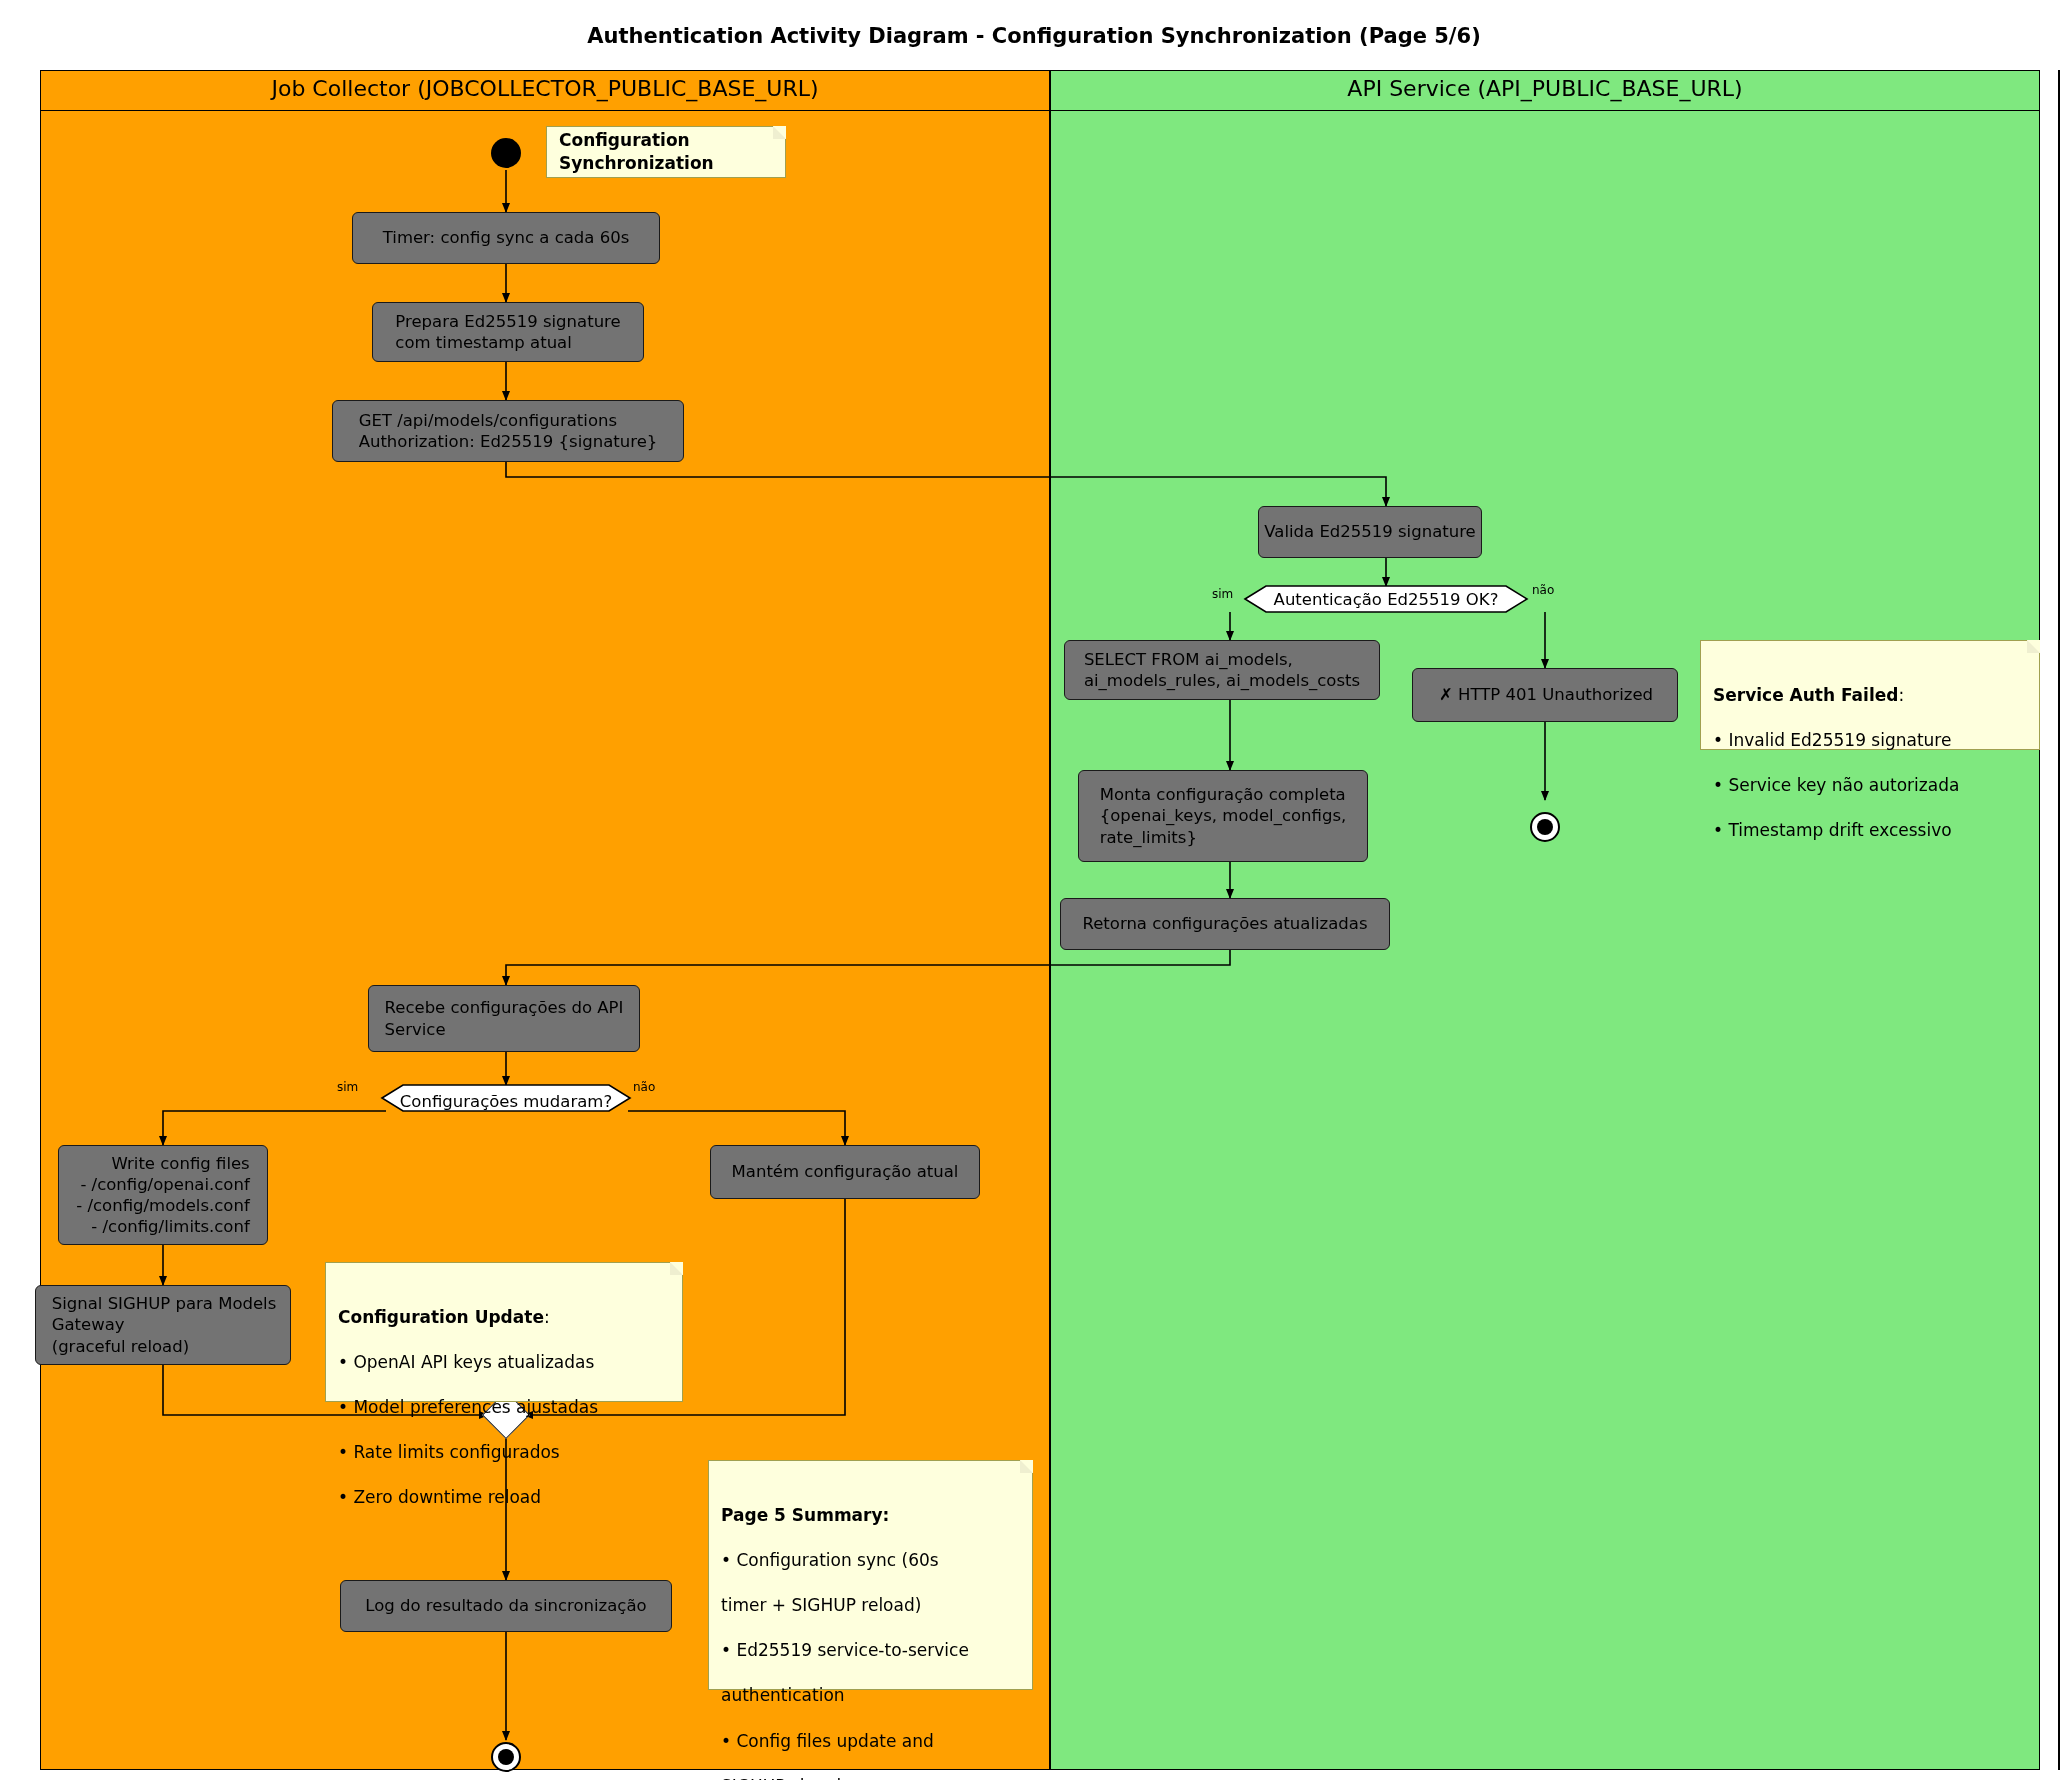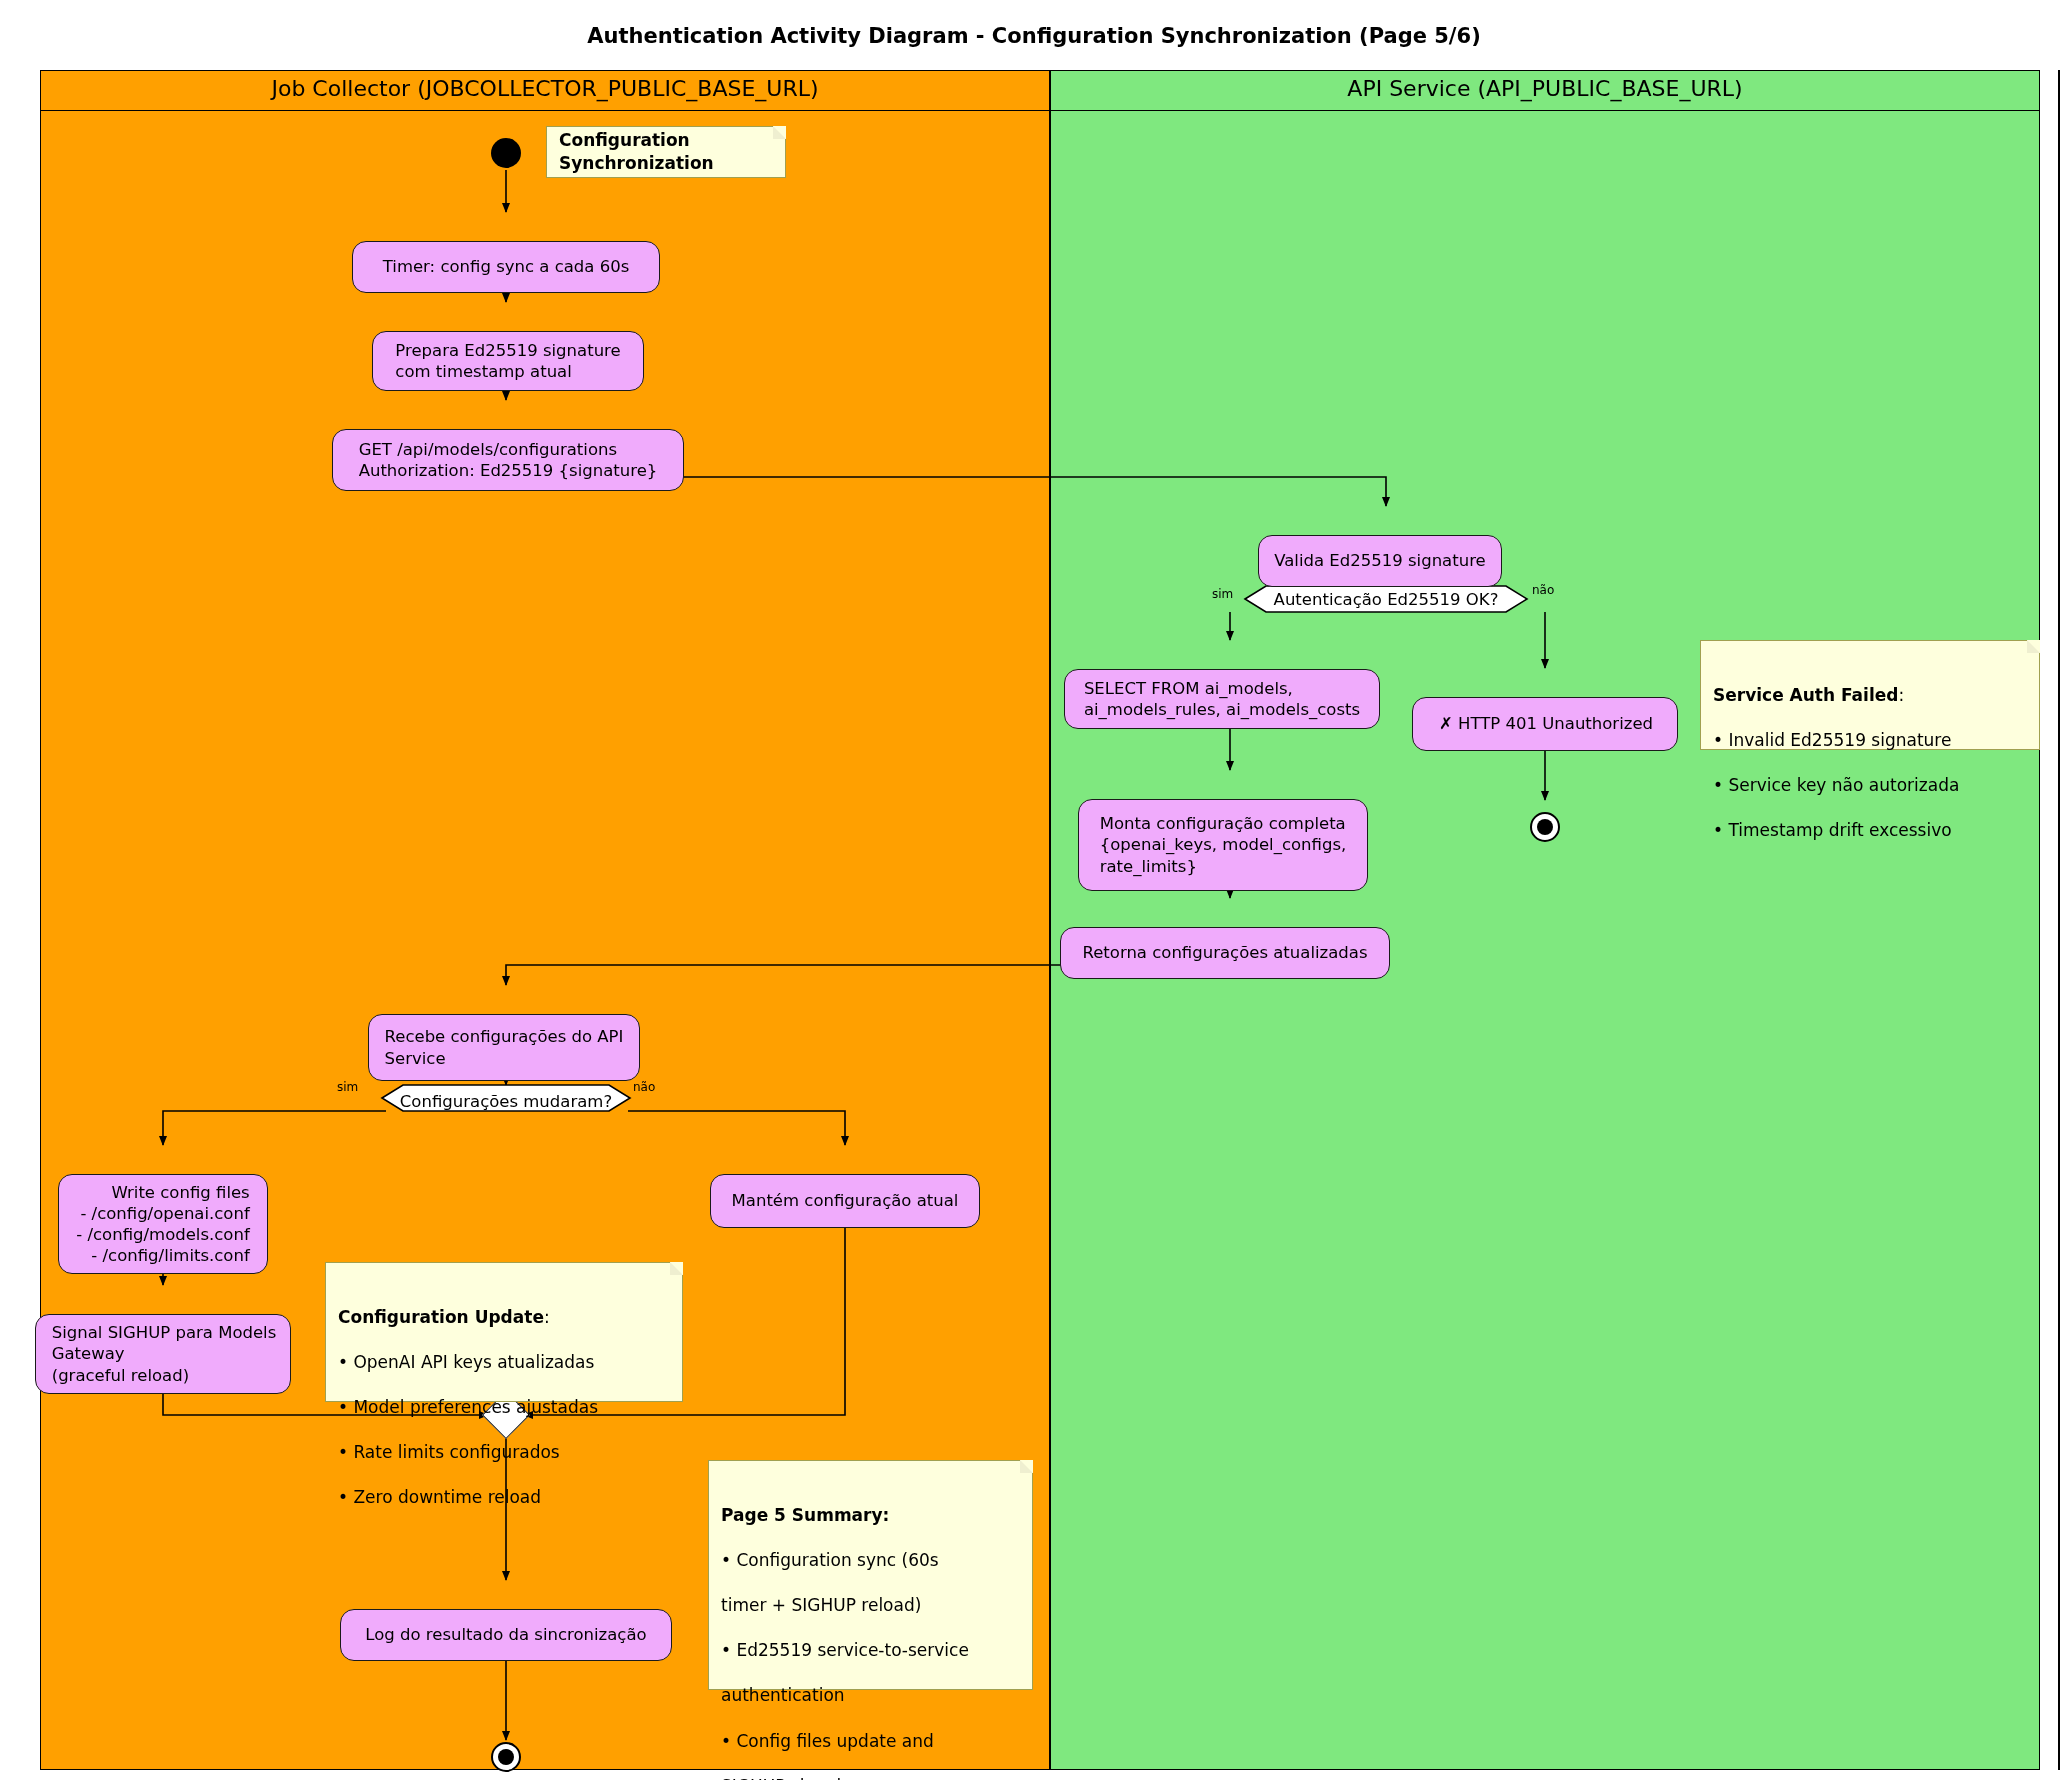--- a/index.html
+++ b/index.html
@@ -70,33 +70,32 @@
     position: absolute;
     left: 40px;
     top: 110px;
     width: 2000px;
     height: 1px;
     background: #000;
   }
   .node {
     position: absolute;
     box-sizing: border-box;
-    background: #f0abfc;
+    background: #737373;
     border: 1px solid #1a1a1a;
-    border-radius: 14px;
+    border-radius: 6px;
     font-size: 16.5px;
     line-height: 1.28;
     color: #000;
     padding: 8px 14px;
     display: flex;
     align-items: center;
     justify-content: center;
     text-align: left;
     white-space: pre;
-    margin-top: 29px;
   }
   .node.center { text-align: center; }
   .diamond-box {
     position: absolute;
     box-sizing: border-box;
     background: #FFFFFF;
     border: 1px solid #1a1a1a;
     font-size: 16.5px;
     color: #000;
     display: flex;
@@ -300,21 +299,21 @@
   </div>
 
   <div class="merge-diamond" style="left:489px; top:1398px;"></div>
 
   <div class="node center" style="left:340px; top:1580px; width:332px; height:52px;">
     <span>Log do resultado da sincronização</span>
   </div>
 
   <div class="end-dot" style="left:491px; top:1742px;"></div>
 
-  <div class="node center" style="left:1258px; top:506px; width:244px; height:52px;">
+  <div class="node center" style="left:1258px; top:506px; width:224px; height:52px;">
     <span>Valida Ed25519 signature</span>
   </div>
 
   <div class="diamond-box" style="left:1266px; top:586px; width:240px; height:26px; border:none; background:transparent;">
     <span>Autenticação Ed25519 OK?</span>
   </div>
   <div class="edge-label" style="left:1212px; top:587px;">sim</div>
   <div class="edge-label" style="left:1532px; top:583px;">não</div>
 
   <div class="node" style="left:1064px; top:640px; width:316px; height:60px;">

